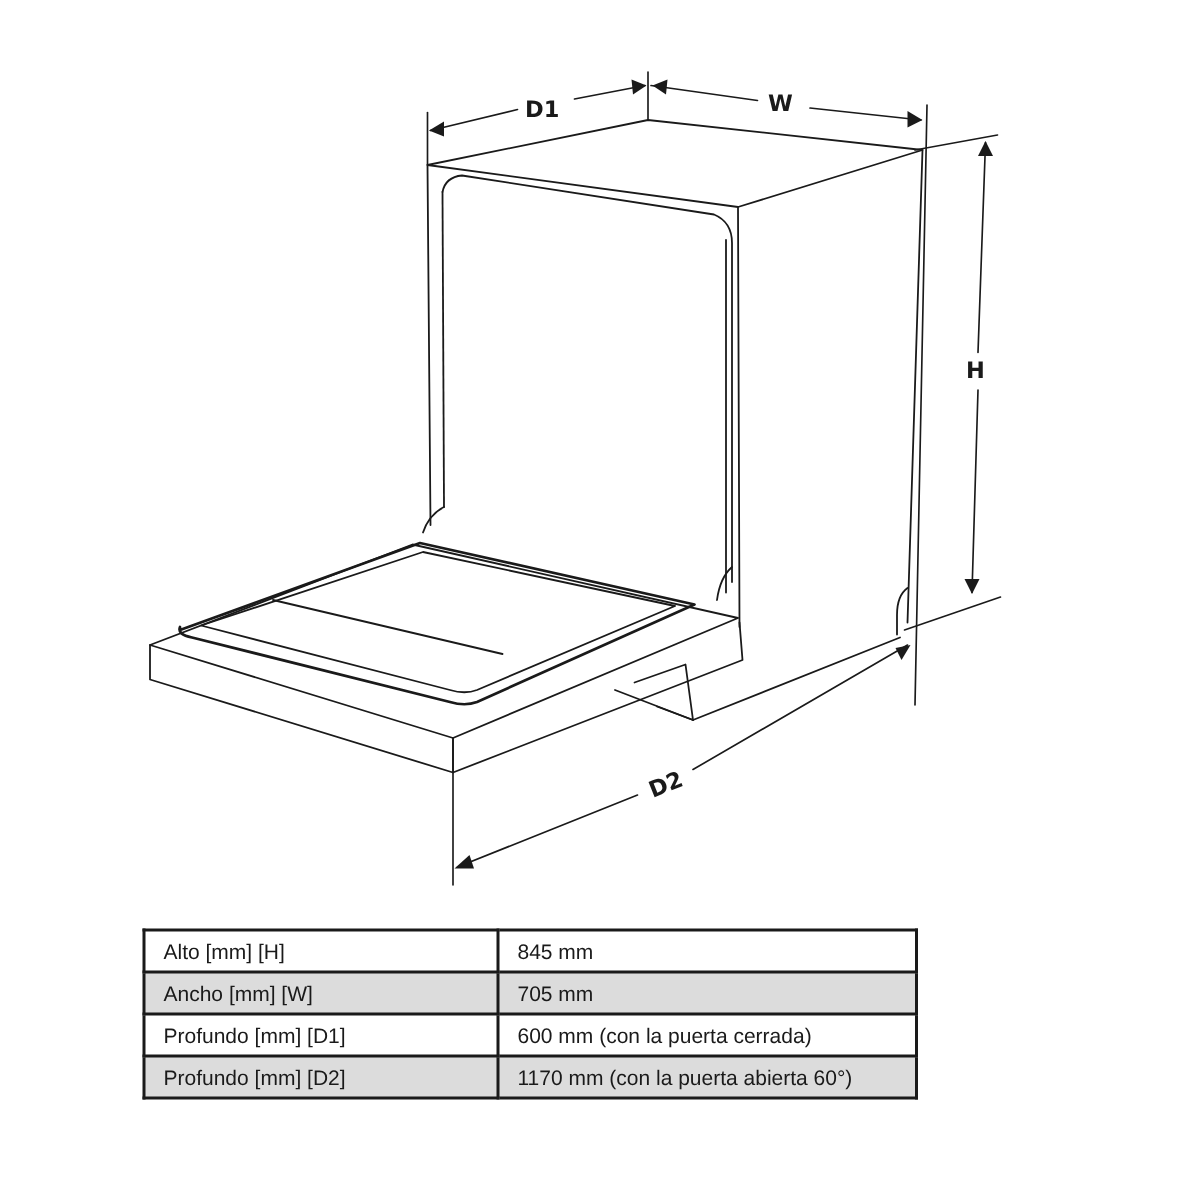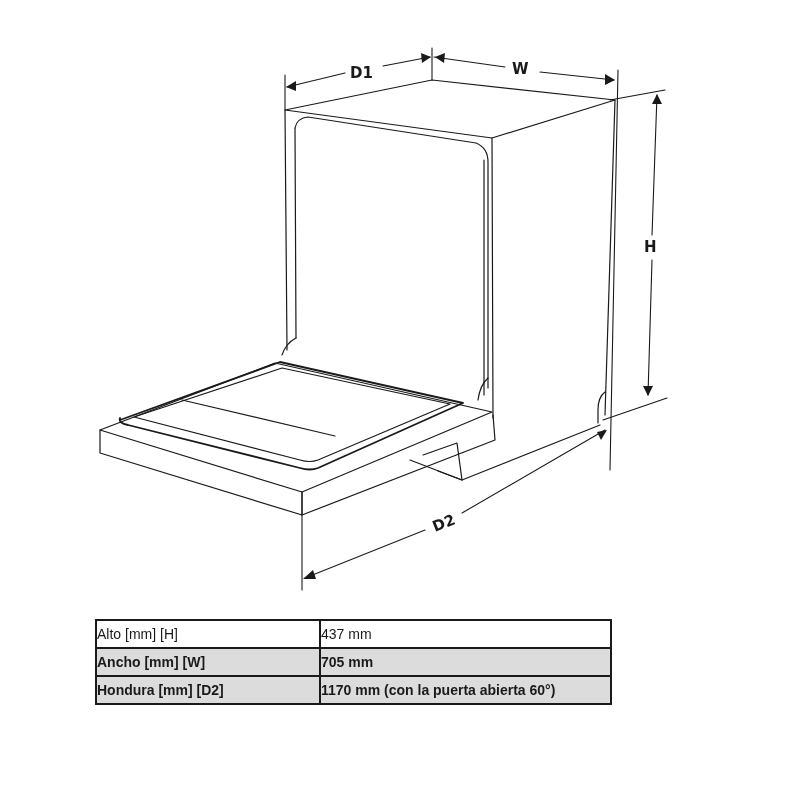--- a/index.html
+++ b/index.html
@@ -2,25 +2,25 @@
 <html><head>
 <meta charset="utf-8">
 <style>
   html, body { margin: 0; padding: 0; background: #ffffff; }
   body { width: 800px; height: 800px; position: relative; overflow: hidden;
          font-family: "Liberation Sans", sans-serif; }
   #diagram { position: absolute; left: 0; top: 0; width: 800px; height: 600px; }
   .lbl { font-family: "DejaVu Sans", sans-serif; font-weight: bold; font-size: 15px; fill: #1a1a1a; }
   #spec-table { position: absolute; left: 95px; top: 619px; width: 517px;
                 border-collapse: collapse; border: 2px solid #1a1a1a; }
-  #spec-table td { border: 2px solid #1a1a1a; height: 26px; padding: 0 0 0 0;
+  #spec-table td { border: 2px solid #1a1a1a; height: 26px; padding: 0 0 0 12px;
                    font-size: 14px; color: #1a1a1a; }
   #spec-table td.c1 { width: 222px; }
   #spec-table tr.odd td { background: #ffffff; }
-  #spec-table tr.even td { background: #dcdcdc; font-weight: bold; }
+  #spec-table tr.even td { background: #dcdcdc; }
 </style>
 </head>
 <body>
 
 <svg id="diagram" viewBox="0 0 800 600" xmlns="http://www.w3.org/2000/svg">
   <g fill="none" stroke="#1a1a1a" stroke-width="1.2" stroke-linejoin="round" stroke-linecap="round">
 
     <g>
       <path d="M285 110 L432 80 L615 100 L492 138 Z"></path>
       <path d="M285 110 L287 350"></path>
@@ -80,24 +80,28 @@
   <text class="lbl" x="350" y="78">D1</text>
   <text class="lbl" x="512" y="74">W</text>
   <text class="lbl" x="644" y="252">H</text>
   <text class="lbl" x="432" y="528" transform="rotate(-22 444 522)">D2</text>
 </svg>
 
 <table id="spec-table">
   <tbody>
     <tr class="odd">
       <td class="c1">Alto [mm] [H]</td>
-      <td>437 mm</td>
+      <td>845 mm</td>
     </tr>
     <tr class="even">
       <td class="c1">Ancho [mm] [W]</td>
       <td>705 mm</td>
     </tr>
+    <tr class="odd">
+      <td class="c1">Profundo [mm] [D1]</td>
+      <td>600 mm (con la puerta cerrada)</td>
+    </tr>
     <tr class="even">
-      <td class="c1">Hondura [mm] [D2]</td>
+      <td class="c1">Profundo [mm] [D2]</td>
       <td>1170 mm (con la puerta abierta 60°)</td>
     </tr>
   </tbody>
 </table>
 
 </body></html>

